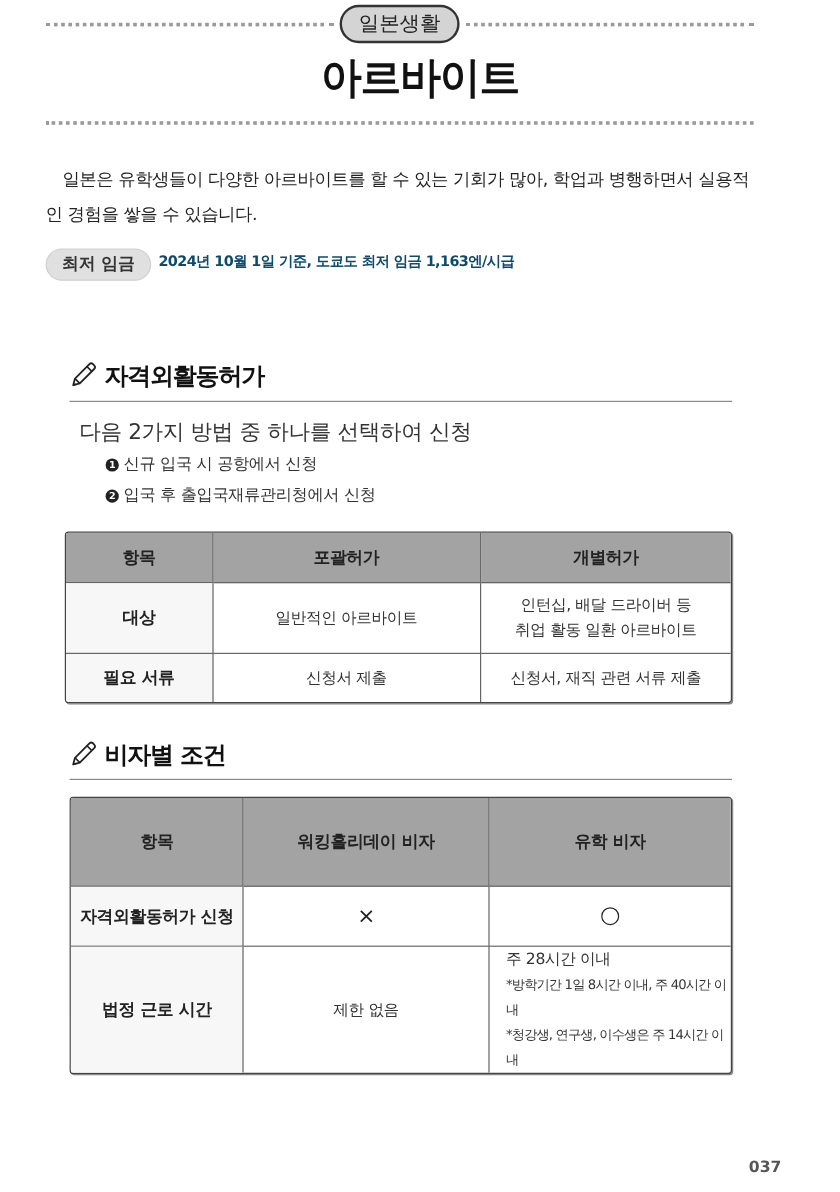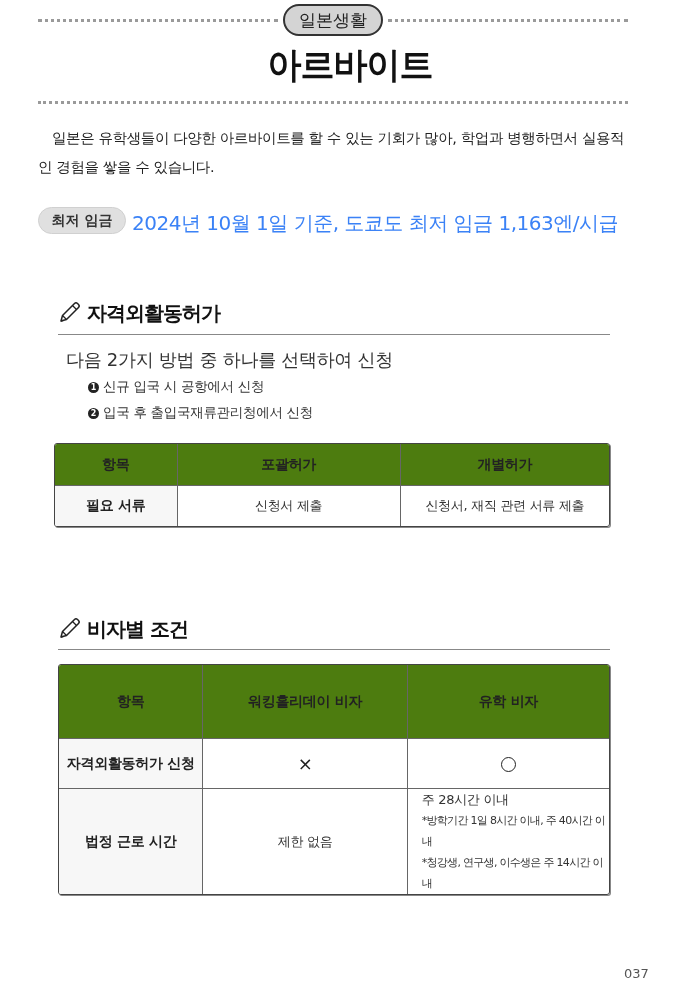--- a/index.html
+++ b/index.html
@@ -11,30 +11,30 @@
       position: absolute; left: 283px; top: 4px; width: 100px; height: 32px;
       border: 2px solid #333; border-radius: 16px; background: #d4d4d4;
       font-size: 17px; text-align: center; line-height: 28px; color: #222;
     }
     .page-title {
       position: absolute; left: 0; width: 700px; top: 42px; text-align: center;
       font-size: 34px; font-weight: bold; letter-spacing: -1px; color: #111;
       transform: scaleY(1.05);
     }
     .intro {
-      position: absolute; left: 38px; top: 124px; width: 600px;
+      position: absolute; left: 38px; top: 136px; width: 600px;
       font-size: 14.5px; line-height: 29px; color: #222; text-indent: 14px; letter-spacing: -0.4px;
     }
     .wage-badge {
       position: absolute; left: 38px; top: 207px; width: 88px; height: 27px;
       border-radius: 14px; background: #e0e0e0; border: 1px solid #d0d0d0;
       font-size: 14px; line-height: 25px; text-align: center; font-weight: bold; color: #333;
     }
     .wage-text {
-      position: absolute; left: 132px; top: 210px; font-size: 20px; font-weight: normal; letter-spacing: -0.5px; color: #3b82f6;
+      position: absolute; left: 132px; top: 210px; font-size: 12px; font-weight: bold; letter-spacing: -0.5px; color: #0c4a6e;
     }
 
     .section-head { position: absolute; left: 58px; display: flex; align-items: flex-start; }
     .section-head .pencil { width: 24px; height: 24px; margin-right: 5px; }
     .section-head .label { font-size: 20px; font-weight: bold; letter-spacing: -1px; color: #111; }
     .section-rule { position: absolute; height: 0; border-top: 1px solid #888; }
 
     .body-text { position: absolute; font-size: 18px; color: #333; letter-spacing: -0.3px; }
     .bullet { position: absolute; left: 88px; font-size: 13.5px; color: #333; display: flex; align-items: center; letter-spacing: -0.3px; }
     .num-badge {
@@ -45,29 +45,29 @@
     table.tbl {
       position: absolute; border-collapse: separate; border-spacing: 0;
       border: 1.5px solid #444; border-radius: 3px; overflow: hidden; box-shadow: 1px 1px 0 #888;
     }
     table.tbl td, table.tbl th {
       border-right: 1px solid #666; border-bottom: 1px solid #666; text-align: center; vertical-align: middle;
       font-size: 13px; color: #333; letter-spacing: -0.3px;
     }
     table.tbl tr > *:last-child { border-right: none; }
     table.tbl tr:last-child > * { border-bottom: none; }
-    table.tbl th { background: #4d7c0f; font-weight: bold; color: #222; font-size: 14px; }
+    table.tbl th { background: #a3a3a3; font-weight: bold; color: #222; font-size: 14px; }
     table.tbl td.rowhead { background: #f7f7f7; font-weight: bold; color: #222; font-size: 14px; }
     .cell-line { display: block; line-height: 21px; }
     td.left { text-align: left !important; padding-left: 10px; }
     .mark-x { font-size: 18px; color: #222; }
     .mark-o { display: inline-block; width: 15px; height: 15px; border: 1.5px solid #222; border-radius: 50%; vertical-align: middle; }
     .small { font-size: 11px; letter-spacing: -0.7px; }
 
-    .page-number { position: absolute; left: 624px; top: 966px; font-size: 13px; font-weight: normal; color: #555; }
+    .page-number { position: absolute; left: 624px; top: 966px; font-size: 13px; font-weight: bold; color: #555; }
   </style>
 </head>
 <body>
 
 <div class="dots" style="left:38px; top:19px; width:240px;"></div>
 <div class="category-pill">일본생활</div>
 <div class="dots" style="left:388px; top:19px; width:240px;"></div>
 <div class="page-title">아르바이트</div>
 <div class="dots" style="left:38px; top:101px; width:590px;"></div>
 
@@ -99,20 +99,30 @@
   <colgroup>
       <col style="width:123px">
       <col style="width:224px">
       <col style="width:209px">
     </colgroup>
   <tbody>
       <tr style="height:42px;">
     <th>항목</th>
     <th>포괄허가</th>
     <th>개별허가</th>
+  </tr>
+  <tr style="height:59px;">
+    <td class="rowhead">대상</td>
+    <td>
+          <span class="cell-line">일반적인 아르바이트</span>
+        </td>
+    <td>
+      <span class="cell-line">인턴십, 배달 드라이버 등</span>
+      <span class="cell-line">취업 활동 일환 아르바이트</span>
+    </td>
   </tr>
   <tr style="height:40px;">
     <td class="rowhead">필요 서류</td>
     <td>신청서 제출</td>
     <td>신청서, 재직 관련 서류 제출</td>
   </tr>
 </tbody>
   </table>
 
 <div class="section-head" style="top:616px;">

